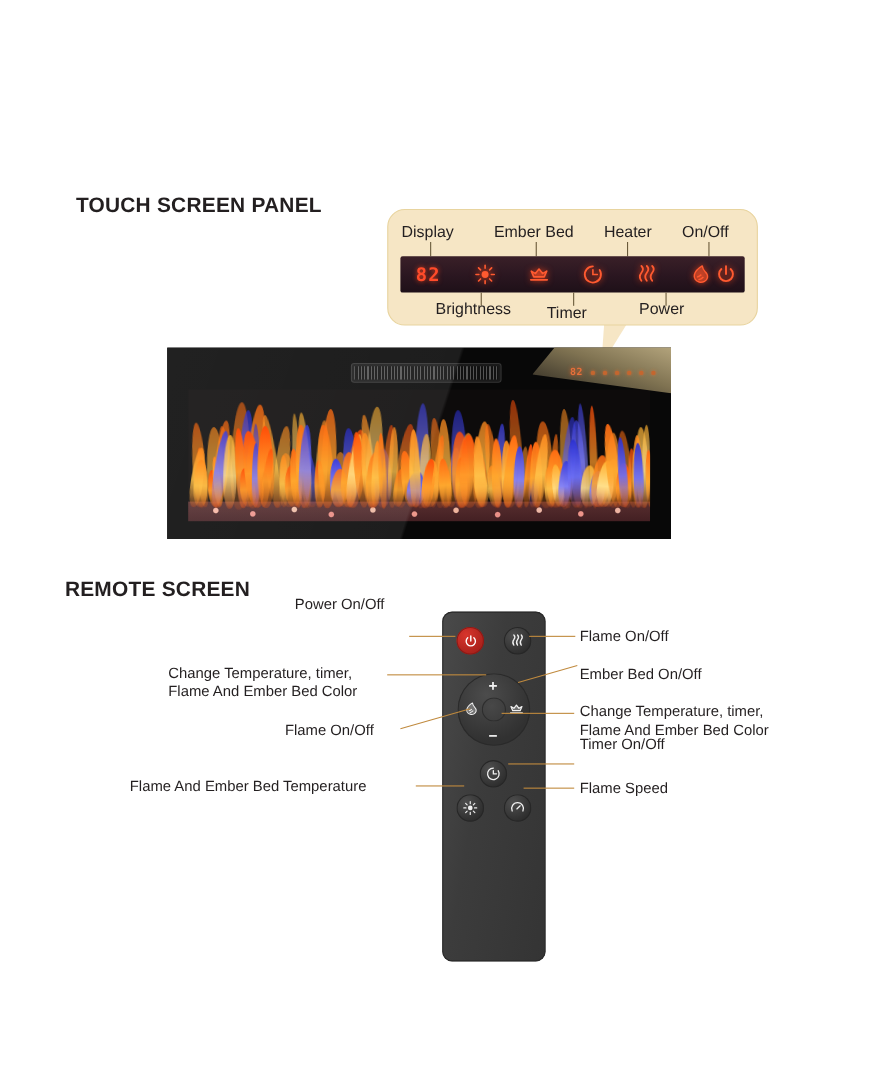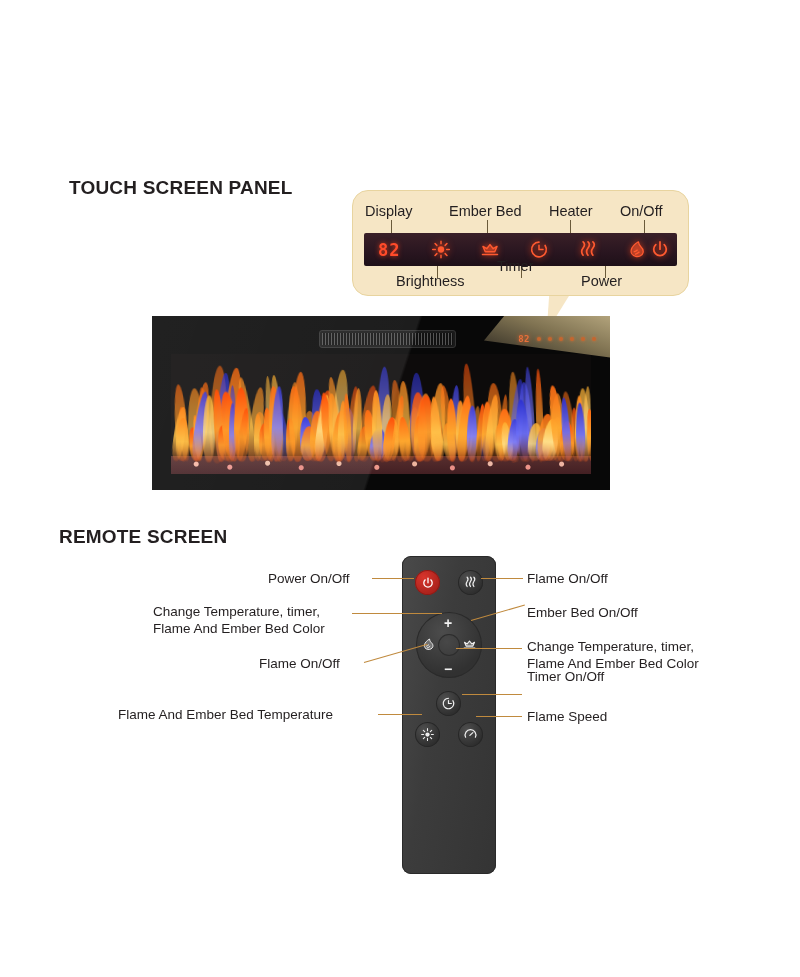--- a/index.html
+++ b/index.html
@@ -233,21 +233,21 @@
         </svg>
       </div>
     </div>
   </div>
 
   <div class="tick" style="left:437px;top:266px;height:12px;"></div>
   <div class="tick" style="left:521px;top:266px;height:12px;"></div>
   <div class="tick" style="left:605px;top:266px;height:12px;"></div>
 
   <div class="lbl-bot" style="left:396px;top:273px;">Brightness</div>
-  <div class="lbl-bot" style="left:497px;top:258px;">Timer</div>
+  <div class="lbl-bot" style="left:497px;top:277px;">Timer</div>
   <div class="lbl-bot" style="left:581px;top:273px;">Power</div>
 
   <div class="fireplace">
     <div class="fp-body"></div>
 
     <div class="vent">
       <div class="vent-grille"></div>
     </div>
 
     <div class="fire-window">
@@ -441,21 +441,21 @@
     </div>
 
     <div class="btn dark" style="left:56px;top:166px;width:25px;height:25px;">
       <svg viewBox="0 0 24 24" width="15" height="15" fill="none" stroke="#f0f0f0" stroke-width="1.9" stroke-linecap="round">
         <path d="M4.2 16.4a8.6 8.6 0 1 1 15.6 0"></path>
         <path d="M15.8 8.9L11 13.4"></path>
       </svg>
     </div>
   </div>
 
-  <div class="cl" style="left:268px;top:570px;">Power On/Off</div>
+  <div class="cl" style="left:268px;top:541px;">Power On/Off</div>
   <div class="lead" style="left:372px;top:578px;width:42px;"></div>
 
   <div class="cl" style="left:153px;top:603px;">Change Temperature, timer,</div>
   <div class="cl" style="left:153px;top:620px;">Flame And Ember Bed Color</div>
   <div class="lead" style="left:352px;top:613px;width:90px;"></div>
 
   <div class="cl" style="left:259px;top:655px;">Flame On/Off</div>
   <div class="lead-d" style="left:364px;top:662px;width:66px;transform:rotate(-16deg);"></div>
 
   <div class="cl" style="left:118px;top:706px;">Flame And Ember Bed Temperature</div>

